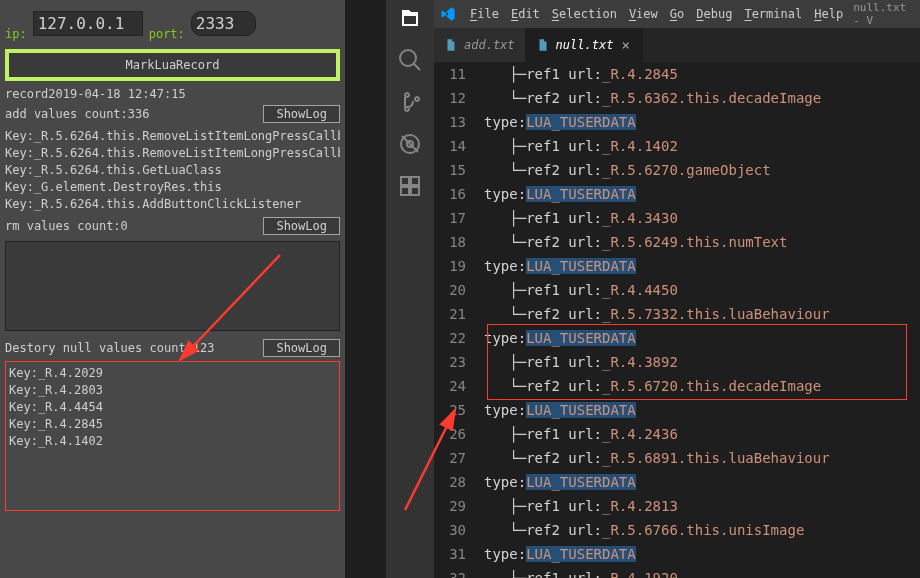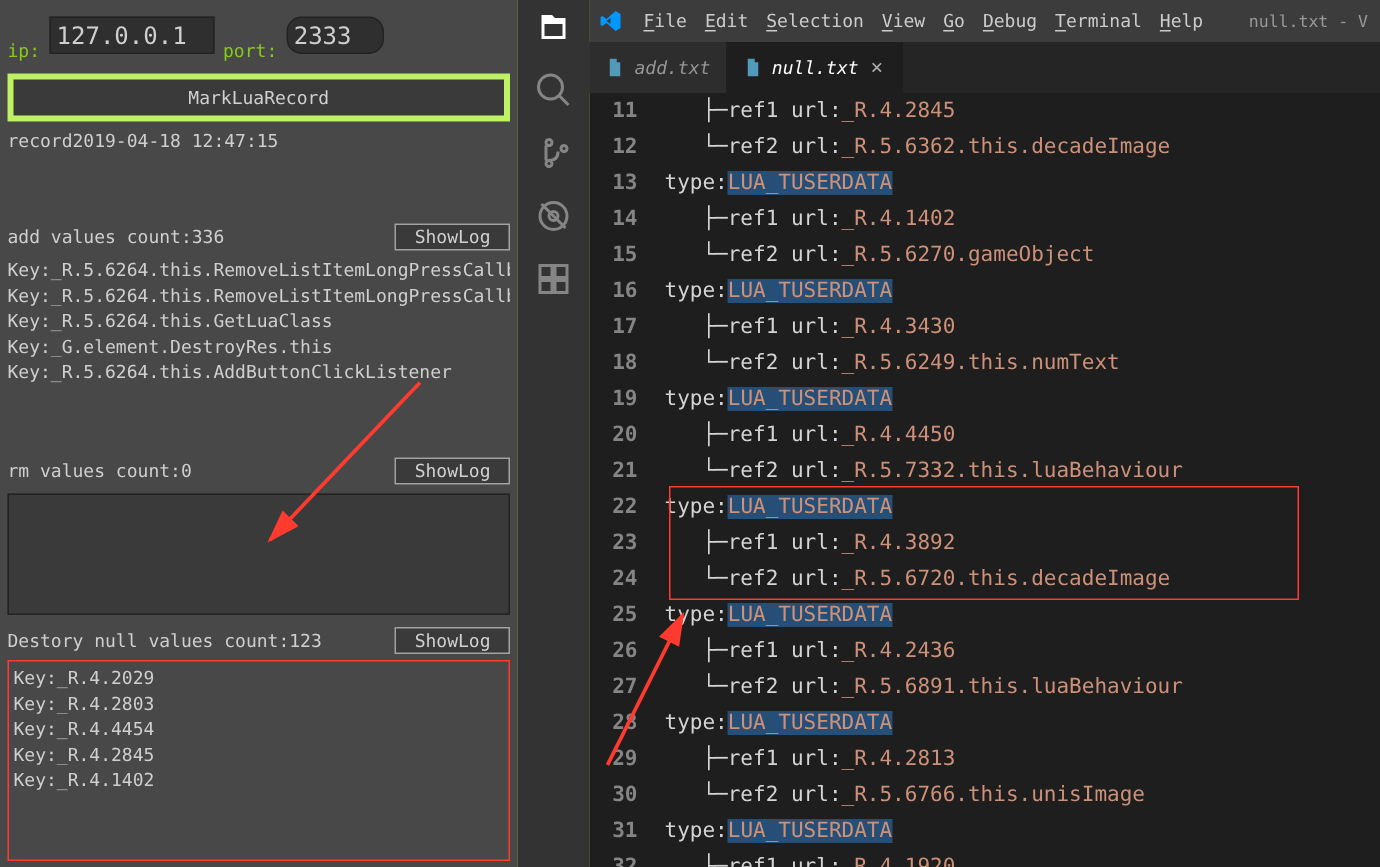--- a/index.html
+++ b/index.html
@@ -8,50 +8,50 @@
 
 
 .left { width: 345px; background: #484848; color: #cfcfcf; padding: 4px 5px; display: flex; flex-direction: column; gap: 4px; font-size: 12px; }
 .ip-row { display: flex; gap: 6px; align-items: center; font-size: 12px; padding: 2px 0; }
 .ip-row label { color: #84cc16; margin-top: 21px; }
 .ip-row input { background: #2f2f2f; border: 1px solid #222; color: #cfcfcf; padding: 2px 4px; font-family: inherit; font-size: 16px; }
 .ip-row input.ip { width: 110px; }
 .ip-row input.port { width: 65px; border-radius: 10px; }
 .big-btn { width: 100%; background: #3a3a3a; border: 4px solid #bef264; color: #d0d0d0; padding: 5px 0; cursor: pointer; font-size: 12px; font-family: inherit; text-align: center; margin-top: 2px; }
 .subtitle { font-size: 12px; color: #cfcfcf; padding: 2px 0 0 0; }
-.row-with-btn { display: flex; align-items: center; font-size: 12px; margin-top: 44px; }
+.row-with-btn { display: flex; align-items: center; font-size: 12px; }
 .row-with-btn span { flex: 1; }
 .showlog { background: #3a3a3a; border: 1px solid #a3a3a3; color: #d0d0d0; padding: 1px 12px; cursor: pointer; font-size: 12px; font-family: inherit; }
 .key-list { font-size: 12px; display: flex; flex-direction: column; gap: 3px; padding: 2px 0; }
 .key-list div { white-space: nowrap; overflow: hidden; }
 .dark-box { background: #3a3a3a; border: 1px solid #222; height: 90px; margin-top: 2px; }
 .red-box-l { border: 1px solid #ff3b2f; padding: 2px 3px; display: flex; flex-direction: column; gap: 3px; font-size: 12px; position: relative; height: 150px; }
 
 
-.right { flex: 1; display: flex; background: #bef264; position: relative; }
+.right { flex: 1; display: flex; background: #c2410c; position: relative; margin-left: 41px; }
 .activity-bar { width: 48px; background: #333333; display: flex; flex-direction: column; align-items: center; padding-top: 6px; gap: 18px; }
 .activity-bar .icon { width: 24px; height: 24px; color: #858585; cursor: pointer; }
 .activity-bar .icon.active { color: #fff; }
 .editor-area { flex: 1; display: flex; flex-direction: column; background: #1e1e1e; }
 
 .menu-bar { height: 28px; background: #3c3c3c; display: flex; align-items: center; padding: 0 6px; gap: 2px; color: #ccc; font-size: 12px; }
 .menu-bar .vsicon { width:16px; height:16px; margin-right: 6px; }
 .menu-bar .mitem { padding: 2px 6px; cursor: pointer; }
 .menu-bar .mitem u { text-decoration: underline; text-underline-offset: 2px; }
 .menu-bar .spacer { flex: 1; }
 .menu-bar .title-r { color: #999; font-size: 11px; padding-right: 2px; }
 
 .tab-bar { height: 34px; background: #252526; display: flex; align-items: stretch; font-style: italic; }
 .tab-bar .tab { display: flex; align-items: center; gap: 6px; padding: 0 10px; font-size: 12px; color: #969696; background: #2d2d2d; border-right: 1px solid #1e1e1e; cursor: pointer; }
 .tab-bar .tab.active { background: #1e1e1e; color: #fff; }
 .tab-bar .tab .file-ico { width: 14px; height: 14px; }
 .tab-bar .tab .close { color: #aaa; font-size: 14px; line-height: 1; cursor: pointer; padding: 0 2px; }
 
 .code-area { flex: 1; display: flex; font-family: Consolas, monospace; font-size: 14px; line-height: 24px; overflow: hidden; position: relative; }
-.gutter { width: 50px; text-align: right; color: #858585; padding-right: 18px; background: #1e1e1e; font-weight: bold; }
+.gutter { width: 50px; text-align: right; color: #858585; padding-right: 18px; background: #1e1e1e; }
 .gutter .ln { height: 24px; }
 .code { flex: 1; color: #d4d4d4; white-space: pre; }
 .code .line { height: 24px; }
 .br1 { color: #d4d4d4; } 
 .kw { color: #ce9178; }
 .sel { background: #264f78; }
 
 .red-box-r { position: absolute; border: 1px solid #ff3b2f; pointer-events: none; }
 
 .arrow { position: absolute; pointer-events: none; }

